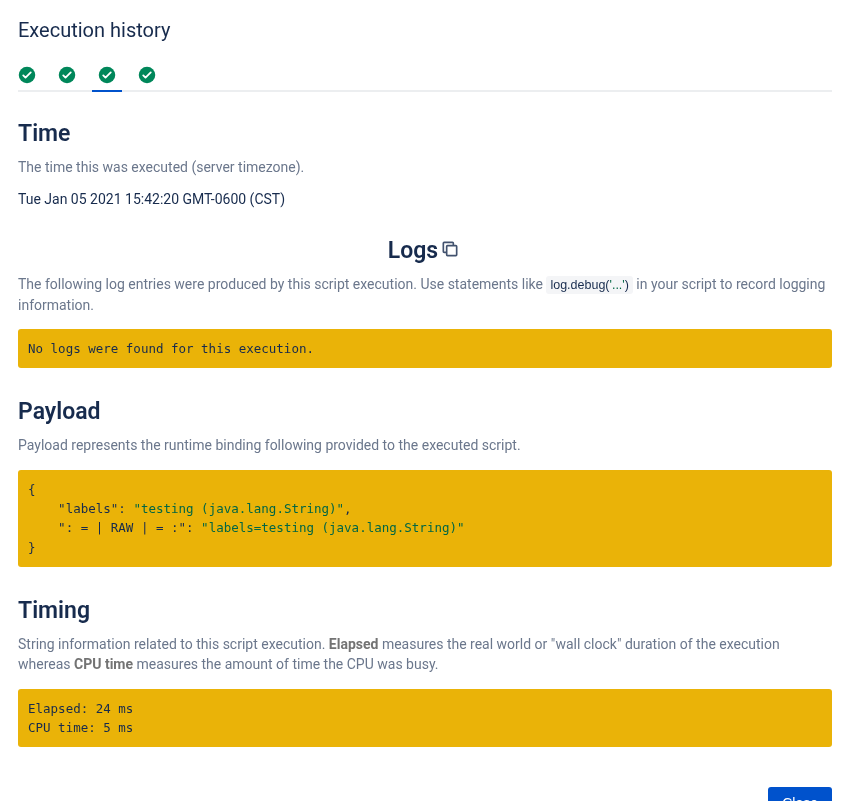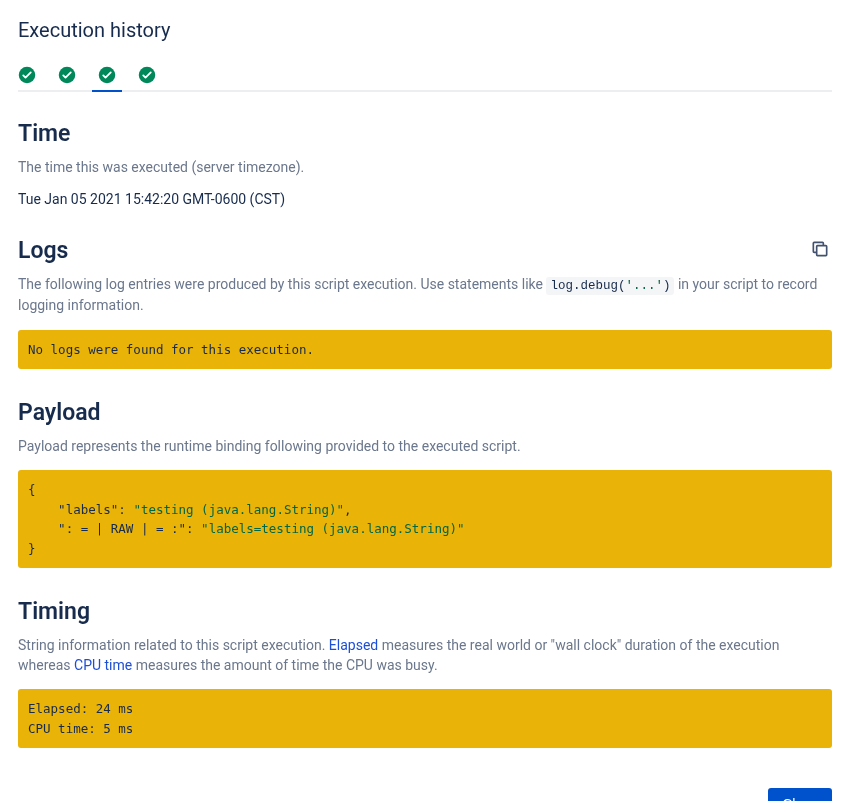--- a/index.html
+++ b/index.html
@@ -34,53 +34,53 @@
       height: 2px;
       background: #0052CC;
     }
     .check-circle {
       width: 18px; height: 18px;
     }
     h3.section-title { font-size: 23px; font-weight: 600; margin-bottom: 10px; }
     .helper { color: #6B778C; font-size: 14px; line-height: 1.45; margin-bottom: 14px; }
     .helper code.inline {
       background: #F4F5F7;
-      font-family: Liberation Mono, monospace;
+      font-family: Liberation Sans, sans-serif;
       font-size: 12.5px;
       padding: 2px 4px;
       border-radius: 3px;
       color: #172B4D;
       text-align: center;
     }
     .helper code.inline .str { color: #006644; }
     .value-text { font-size: 14px; margin-bottom: 16px; }
     .section { margin-bottom: 30px; }
     .section-head-row {
       display: flex;
-      justify-content: space-between;
+      justify-content: center;
       align-items: flex-start;
     }
     .copy-btn {
       background: none; border: none; cursor: pointer; padding: 2px;
       color: #42526E;
     }
     .codeblock {
       background: #eab308;
       border-radius: 3px;
       padding: 10px 10px;
       font-family: SFMono-Regular, Menlo, Consolas, monospace;
       font-size: 12.5px;
       line-height: 1.55;
       white-space: pre;
       color: #172B4D;
       overflow-x: auto;
     }
     .codeblock .key { color: #172B4D; }
     .codeblock .str { color: #006644; }
-    .helper .bold, .helper b { font-weight: 400; color: #1d4ed8; }
+    .helper .bold, .helper b { font-weight: 700; color: #737373; }
     .footer {
       display: flex;
       justify-content: flex-end;
       margin-top: 40px;
     }
     .close-btn {
       background: #0052CC;
       color: #fff;
       border: none;
       border-radius: 3px;

